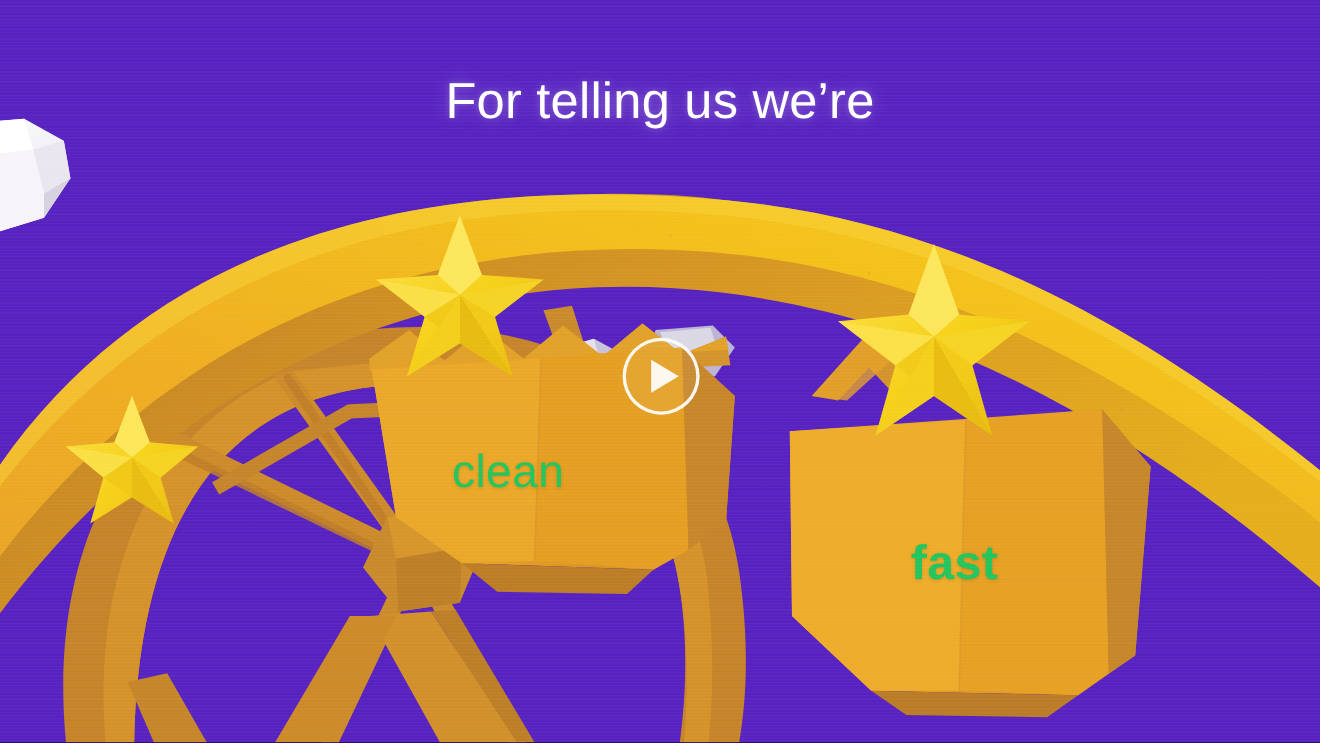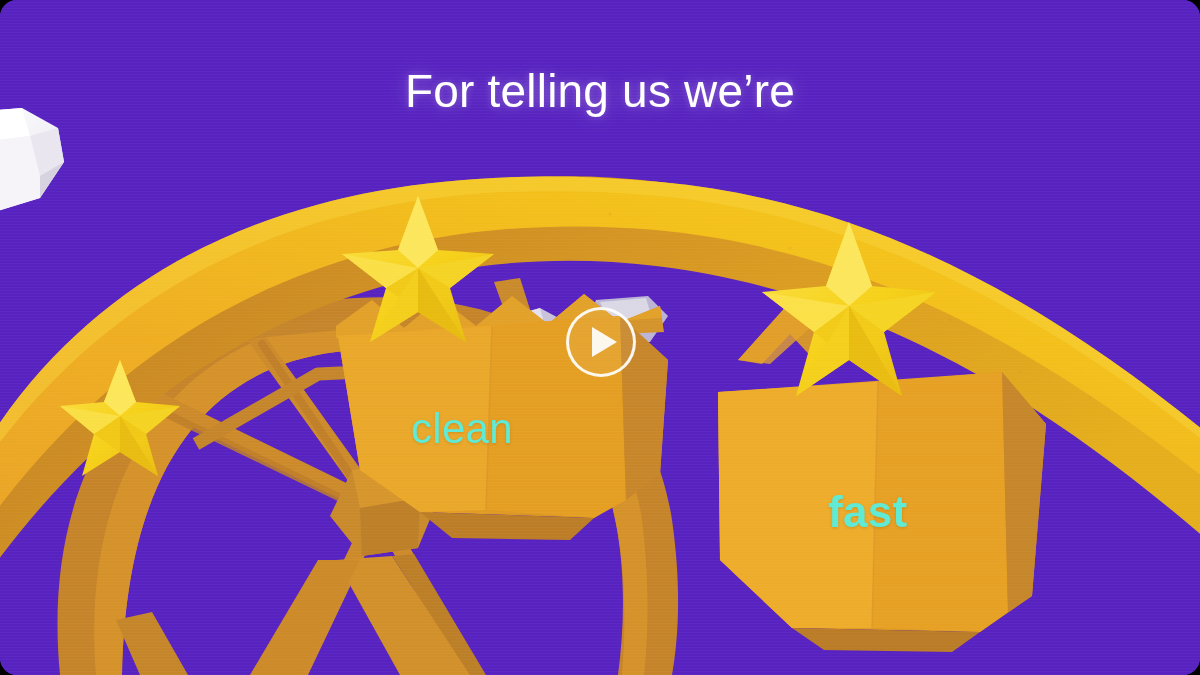--- a/index.html
+++ b/index.html
@@ -11,21 +11,20 @@
   * { box-sizing: border-box; }
 
   .stage {
     position: relative;
     width: 1200px;
     height: 675px;
     overflow: hidden;
     background: #5722C0;
     font-family: "Liberation Sans", sans-serif;
     user-select: none;
-    border-radius: 17px;
   }
 
   
   .bg-sky {
     position: absolute;
     inset: 0;
     background: #5722C0;
   }
 
   
@@ -51,21 +50,21 @@
     line-height: 1.1;
     text-shadow: 0 0 22px rgba(255,255,255,0.28),
                  0 0 7px rgba(255,255,255,0.20);
     pointer-events: none;
     z-index: 40;
   }
 
   
   .cab-label {
     position: absolute;
-    color: #5eead4;
+    color: #22c55e;
     font-weight: 500;
     letter-spacing: 0.3px;
     z-index: 30;
     text-shadow: 0 1px 3px rgba(120,70,0,0.25);
     pointer-events: none;
   }
   .cab-label.clean {
     left: 411px;
     top: 405px;
     font-size: 42px;

